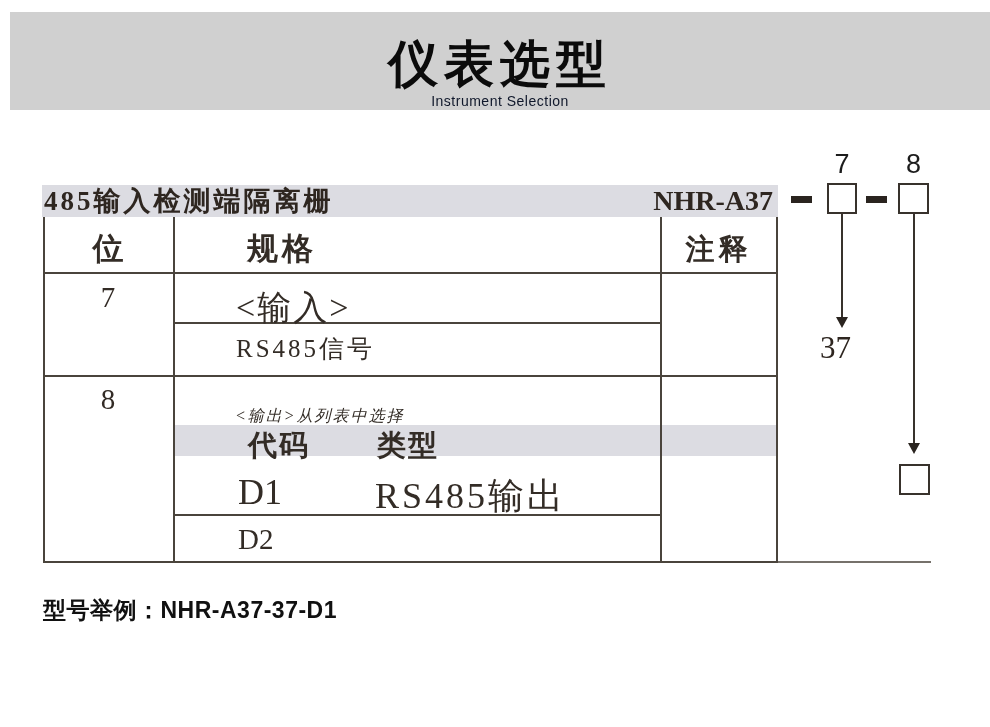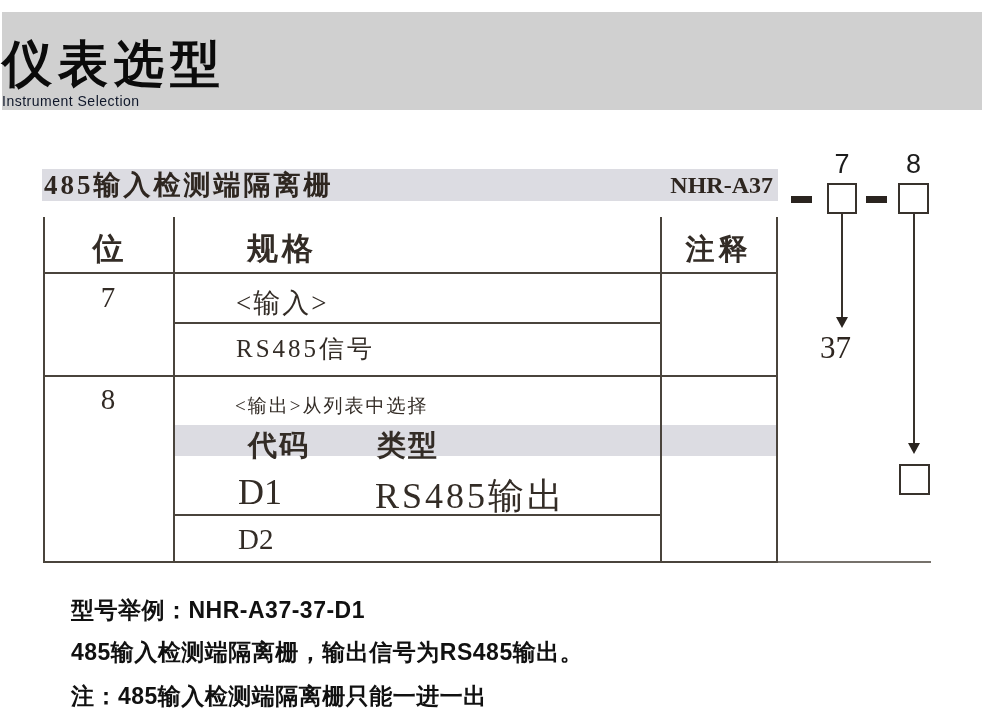--- a/index.html
+++ b/index.html
@@ -1,41 +1,41 @@
 <!DOCTYPE html>
 <html><head>
 <meta charset="utf-8">
 <style>
   html,body{margin:0;padding:0;background:#ffffff;}
   .page{
     position:relative;width:990px;height:727px;background:#ffffff;overflow:hidden;
     font-family:"Liberation Sans",sans-serif;
   }
   
-  .banner{position:absolute;left:2px;top:12px;width:980px;height:98px;background:#d0d0d0;}
+  .banner{position:absolute;left:10px;top:12px;width:980px;height:98px;background:#d0d0d0;text-align:center;}
   .banner-title{
     position:absolute;left:0;top:24px;width:100%;
     font-family:"Liberation Sans","DejaVu Sans",sans-serif;
     font-size:50px;font-weight:bold;color:#0b0b0b;letter-spacing:6px;line-height:56px;
   }
   .banner-subtitle{
     position:absolute;left:0;top:81px;width:100%;
     font-size:14px;color:#0f172a;letter-spacing:0.5px;
   }
   
-  .title-band{position:absolute;left:42px;top:169px;width:736px;height:32px;background:#dcdce2;}
+  .title-band{position:absolute;left:42px;top:185px;width:736px;height:32px;background:#dcdce2;}
   .product-name{
     position:absolute;left:2px;top:0;height:32px;line-height:32px;
     font-family:"Liberation Serif","DejaVu Serif",serif;
     font-size:27px;font-weight:bold;color:#2e2620;letter-spacing:3px;white-space:nowrap;
   }
   .model-code{
     position:absolute;right:5px;top:0;height:44px;line-height:32px;
     font-family:"Liberation Serif","DejaVu Serif",serif;
-    font-size:24px;font-weight:bold;color:#2e2620;white-space:nowrap;
+    font-size:28px;font-weight:bold;color:#2e2620;white-space:nowrap;
   }
   
   .dash{position:absolute;width:21px;height:7px;background:#2a241f;}
   .dash1{left:791px;top:196px;}
   .dash2{left:866px;top:196px;}
   .digit-label{
     position:absolute;top:149px;text-align:center;
     font-size:27px;color:#1c1c1c;font-family:"Liberation Sans",sans-serif;
   }
   .d7{left:827px;width:30px;}
@@ -74,34 +74,34 @@
     color:#332c26;white-space:nowrap;
   }
   .t-bold{font-weight:bold;}
   .col-bit{left:43px;width:130px;text-align:center;}
   .col-note{left:660px;width:117px;text-align:center;}
   .hd-bit{top:228px;font-size:31px;}
   .hd-spec{left:247px;top:228px;font-size:31px;letter-spacing:4px;}
   .hd-note{top:230px;font-size:29px;letter-spacing:4px;}
   .bit7{top:281px;font-size:29px;}
   .bit8{top:383px;font-size:29px;}
-  .spec-in{left:236px;top:285px;font-size:27px;letter-spacing:2px;text-align:right;}
+  .spec-in{left:236px;top:285px;font-size:34px;letter-spacing:2px;text-align:right;}
   .spec-sig{left:236px;top:332px;font-size:25px;letter-spacing:3px;}
-  .spec-out{left:235px;top:393px;font-size:19px;letter-spacing:2px;}
+  .spec-out{left:235px;top:406px;font-size:16px;letter-spacing:2px;font-style:italic;}
   .sub-code-hd{left:248px;top:426px;font-size:29px;letter-spacing:2px;}
   .sub-type-hd{left:377px;top:426px;font-size:29px;letter-spacing:2px;}
   .opt-code-1{left:238px;top:471px;font-size:36px;}
   .opt-type-1{left:375px;top:472px;font-size:36px;letter-spacing:3px;}
   .opt-code-2{left:238px;top:523px;font-size:29px;}
   .opt-type-2{left:375px;top:524px;font-size:29px;letter-spacing:3px;}
   
   .footer-line{
     position:absolute;left:43px;white-space:nowrap;
     font-family:"Liberation Sans","DejaVu Sans",sans-serif;
-    font-size:23px;font-weight:bold;color:#111111;letter-spacing:0.5px;margin-left:28px;
+    font-size:23px;font-weight:bold;color:#111111;letter-spacing:0.5px;
   }
   .fl1{top:595px;}
   .fl2{top:637px;}
   .fl3{top:681px;}
 </style>
 </head>
 <body>
 
 <div class="page">
 
@@ -154,16 +154,14 @@
 
   <div class="tcell col-bit bit8">8</div>
   <div class="tcell spec-out">&lt;输出&gt;从列表中选择</div>
   <div class="tcell t-bold sub-code-hd">代码</div>
   <div class="tcell t-bold sub-type-hd">类型</div>
   <div class="tcell opt-code-1">D1</div>
   <div class="tcell opt-type-1">RS485输出</div>
   <div class="tcell opt-code-2">D2</div>
 
   <div class="footer-line fl1">型号举例：NHR-A37-37-D1</div>
-  <div class="footer-line fl2">485输入检测端隔离栅，输出信号为RS485输出。</div>
-  <div class="footer-line fl3">注：485输入检测端隔离栅只能一进一出</div>
 
 </div>
 
 </body></html>

